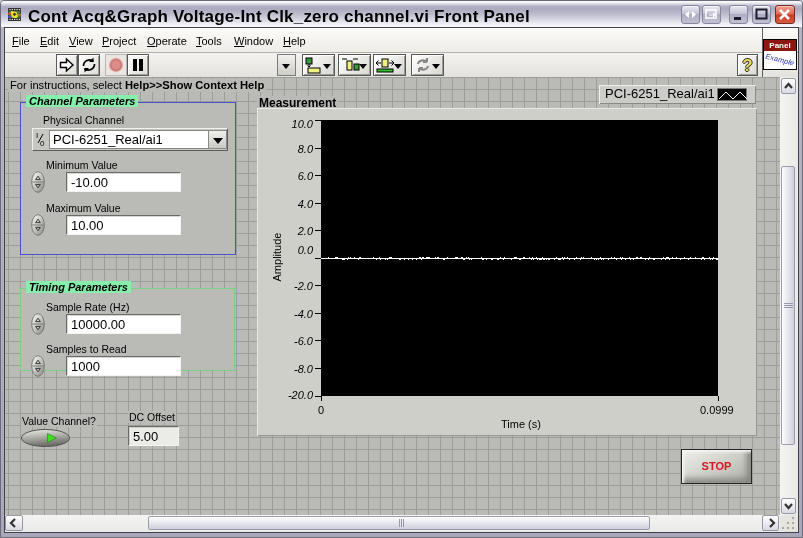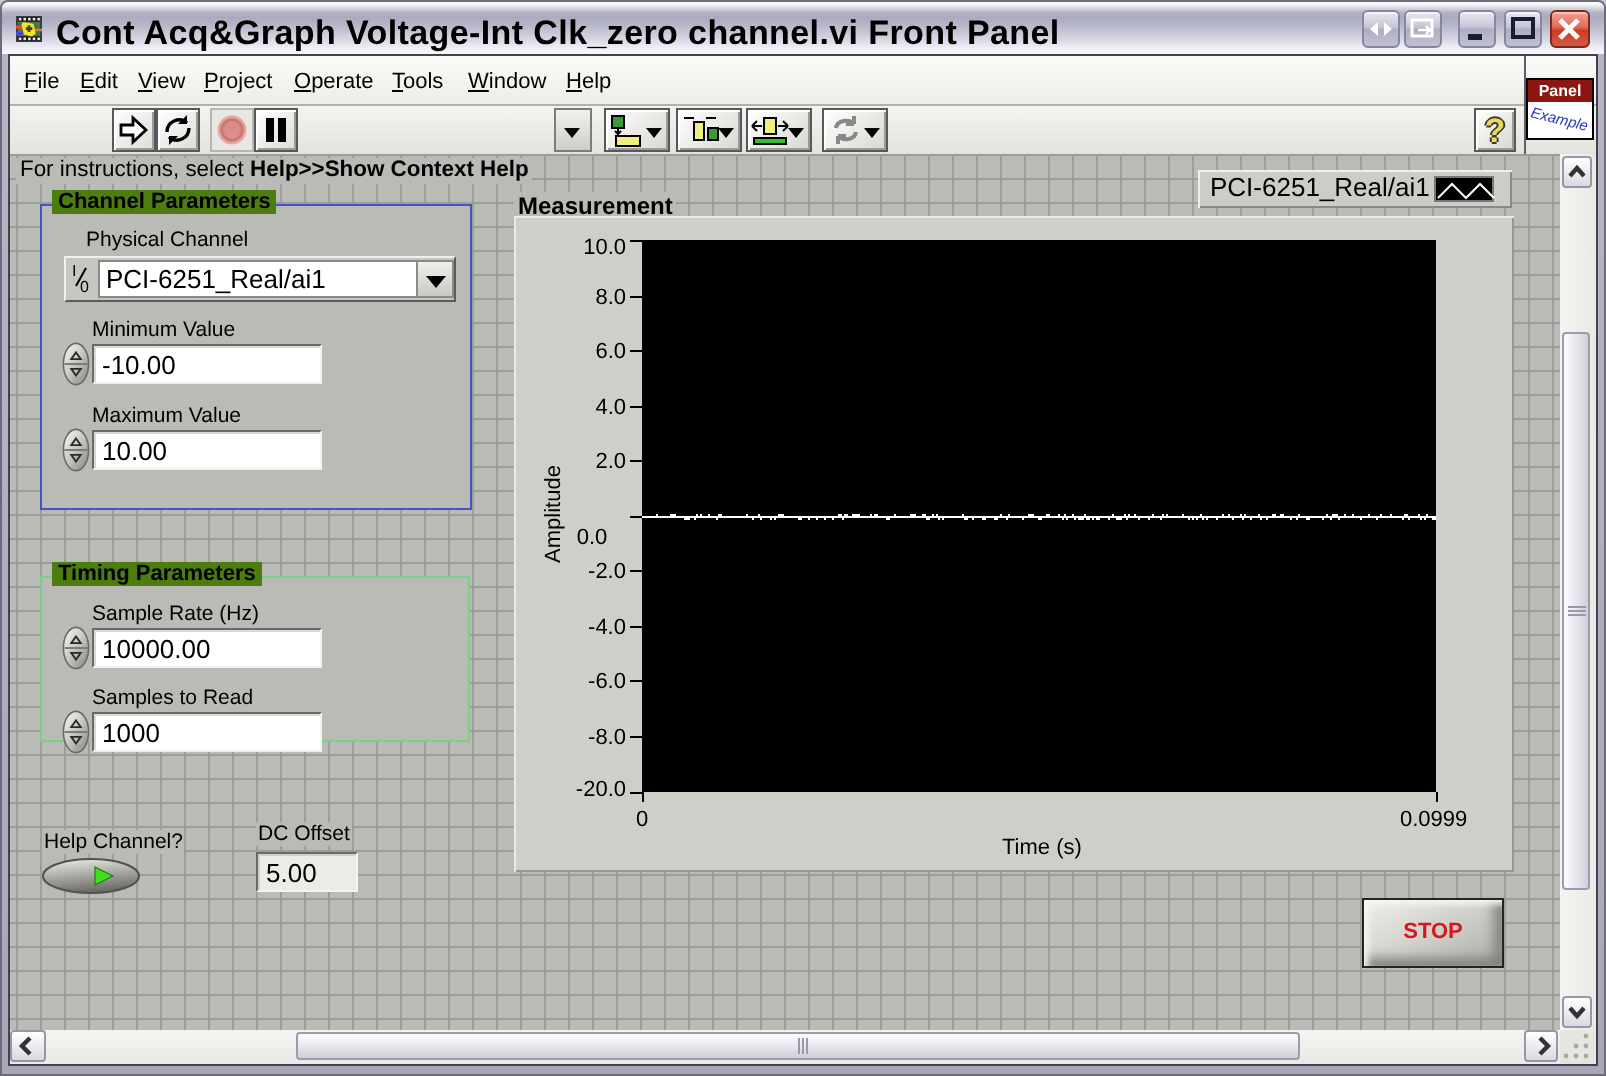--- a/index.html
+++ b/index.html
@@ -60,29 +60,29 @@
   background-image:
     linear-gradient(to right, #9d9e9a 1px, transparent 1px),
     linear-gradient(to bottom, #9d9e9a 1px, transparent 1px);
   background-size:12px 12px; background-position:3px 0px; }
 #hint { left:3px; top:2px; font-size:11.2px; color:#000; background:#babbb7; padding:0 2px 1px 2px; }
 
 
 .group { border:1px solid; background:#babbb7; }
 #grp-ch { left:15px; top:25px; width:216px; height:153px; border-color:#4653c6; }
 #grp-tm { left:15px; top:211px; width:215px; height:83px; border-color:#77d285; }
-.gtitle { position:absolute; top:-8px; left:5px; background:#4d7c0f; padding:0 3px;
-  font-size:11px; font-weight:bold; color:#000; white-space:nowrap; }
+.gtitle { position:absolute; top:-8px; left:5px; background:#86efac; padding:0 3px;
+  font-size:11px; font-weight:bold; color:#000; white-space:nowrap;font-style:italic; }
 .lbl { position:absolute; font-size:10.5px; color:#000; white-space:nowrap; background:#babbb7; padding:0 1px; }
 
 
 .field { position:absolute; width:115px; height:20px; background:#fff;
   border-top:1px solid #6a6a66; border-left:1px solid #6a6a66;
   border-bottom:1px solid #f2f2ee; border-right:1px solid #f2f2ee;
-  box-shadow:1px 1px 0 #d8d8d4 inset; font-size:13px; line-height:19px; padding-left:4px; }
+  box-shadow:1px 1px 0 #d8d8d4 inset; font-size:13px; line-height:19px; padding-left:4px;margin-left:20px; }
 .spin { position:absolute; width:14px; height:22px; }
 .spin svg { display:block; }
 
 
 #combo { left:27px; top:51px; width:196px; height:23px;
   background:#c6c7c2;
   border-top:1px solid #f0f0ec; border-left:1px solid #f0f0ec;
   border-bottom:1px solid #5c5c58; border-right:1px solid #5c5c58; }
 #combo .io { position:absolute; left:1px; top:1px; width:14px; height:19px; }
 #combo .txt { position:absolute; left:16px; top:1px; width:159px; height:19px; background:#fff;
@@ -90,21 +90,21 @@
 #combo .arr { position:absolute; left:175px; top:1px; width:19px; height:19px;
   background:linear-gradient(180deg,#efefec,#c9c9c4);
   border:1px solid #8a8a85; }
 #combo .arr i { position:absolute; left:4px; top:7px; width:0; height:0; border-left:5px solid transparent;
   border-right:5px solid transparent; border-top:6px solid #000; }
 
 
 #graph { left:252px; top:31px; width:500px; height:328px; background:#cfcfca;
   box-shadow:inset 1px 1px 0 #e9e9e5, inset -1px -1px 0 #97978f; }
 #plot { position:absolute; left:64px; top:12px; width:397px; height:276px; background:#000; }
-.ytick { position:absolute; font-size:11px; color:#000; right:0; text-align:right; }
+.ytick { position:absolute; font-size:11px; color:#000; right:0; text-align:right;font-style:italic; }
 .ydash { position:absolute; width:6px; height:1px; background:#000; }
 .xlab { position:absolute; font-size:11px; color:#000; }
 #amp { position:absolute; font-size:11px; color:#000; transform:rotate(-90deg); transform-origin:center; }
 #legend { left:594px; top:8px; width:157px; height:19px; background:#cccdc8;
   box-shadow:inset 1px 1px 0 #eeeeea, inset -1px -1px 0 #8a8a85;
   font-size:13px; line-height:18px; padding-left:6px; }
 #legend .sw { position:absolute; right:9px; top:3px; width:30px; height:13px; background:#000; border:1px solid #777; }
 #meas { left:252px; top:19px; font-size:12px; font-weight:bold; background:#babbb7; padding:0 2px; }
 
 
@@ -323,21 +323,21 @@
           </linearGradient>
         </defs>
         <ellipse cx="7" cy="11" rx="6.3" ry="10.3" fill="url(#sg)" stroke="#6a6a66" stroke-width="0.8"></ellipse>
         <line x1="1.2" y1="11" x2="12.8" y2="11" stroke="#7c7c76"></line>
         <path d="M7 5.2 L9.4 8.6 H4.6 Z" fill="none" stroke="#2a2a2a" stroke-width="0.9"></path>
         <path d="M7 16.8 L9.4 13.4 H4.6 Z" fill="none" stroke="#2a2a2a" stroke-width="0.9"></path>
       </svg>
     </div>
  <div class="field" style="left:41px; top:279px;">1000</div>
 
- <div class="lbl" style="left:16px; top:338px;">Help Channel?</div>
+ <div class="lbl" style="left:16px; top:338px;">Value Channel?</div>
  <svg id="led" class="abs" viewBox="0 0 49 18">
   <defs>
         <linearGradient id="ledg" x1="0" y1="0" x2="0.25" y2="1">
    <stop offset="0" stop-color="#f0f0ec"></stop>
           <stop offset="0.45" stop-color="#b5b5b0"></stop>
           <stop offset="1" stop-color="#6e6e68"></stop>
   </linearGradient>
       </defs>
   <ellipse cx="24.5" cy="9" rx="24" ry="8.5" fill="url(#ledg)" stroke="#52524e"></ellipse>
   <path d="M26.5 4.5 L35.5 9 L26.5 13.5 Z" fill="#40dc20" stroke="#1e7e10" stroke-width="0.6"></path>
@@ -513,21 +513,21 @@
  <div class="ytick" style="left: 22px; width: 34px; top: 10px; right: auto; text-align: right;">10.0</div>
       <div class="ydash" style="left: 58px; top: 12px;"></div>
       <div class="ytick" style="left: 22px; width: 34px; top: 34.55px; right: auto; ">8.0</div>
       <div class="ydash" style="left: 58px; top: 39.55px;"></div>
       <div class="ytick" style="left: 22px; width: 34px; top: 62.1px; right: auto; text-align: right;">6.0</div>
       <div class="ydash" style="left: 58px; top: 67.1px;"></div>
       <div class="ytick" style="left: 22px; width: 34px; top: 89.65px; right: auto; text-align: right;">4.0</div>
       <div class="ydash" style="left: 58px; top: 94.65px;"></div>
       <div class="ytick" style="left: 22px; width: 34px; top: 117.2px; right: auto; text-align: right;">2.0</div>
       <div class="ydash" style="left: 58px; top: 122.2px;"></div>
-      <div class="ytick" style="left: 22px; width: 34px; top: 155px; right: auto; text-align: center;">0.0</div>
+      <div class="ytick" style="left: 22px; width: 34px; top: 136px; right: auto; text-align: right;">0.0</div>
       <div class="ydash" style="left: 58px; top: 149.75px;"></div>
       <div class="ytick" style="left: 22px; width: 34px; top: 172.3px; right: auto; text-align: right;">-2.0</div>
       <div class="ydash" style="left: 58px; top: 177.3px;"></div>
       <div class="ytick" style="left: 22px; width: 34px; top: 199.85px; right: auto; text-align: right;">-4.0</div>
       <div class="ydash" style="left: 58px; top: 204.85px;"></div>
       <div class="ytick" style="left: 22px; width: 34px; top: 227.4px; right: auto; text-align: right;">-6.0</div>
       <div class="ydash" style="left: 58px; top: 232.4px;"></div>
       <div class="ytick" style="left: 22px; width: 34px; top: 254.95px; right: auto; text-align: right;">-8.0</div>
       <div class="ydash" style="left: 58px; top: 259.95px;"></div>
       <div class="ytick" style="left: 22px; width: 34px; top: 280.5px; right: auto; text-align: right;">-20.0</div>

